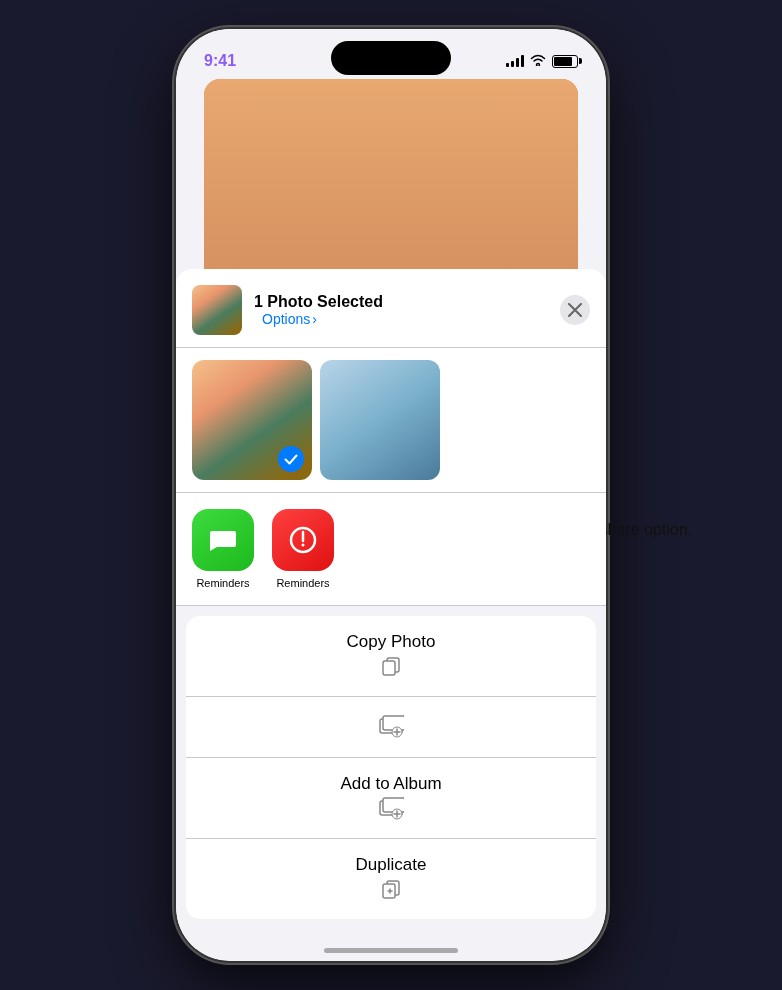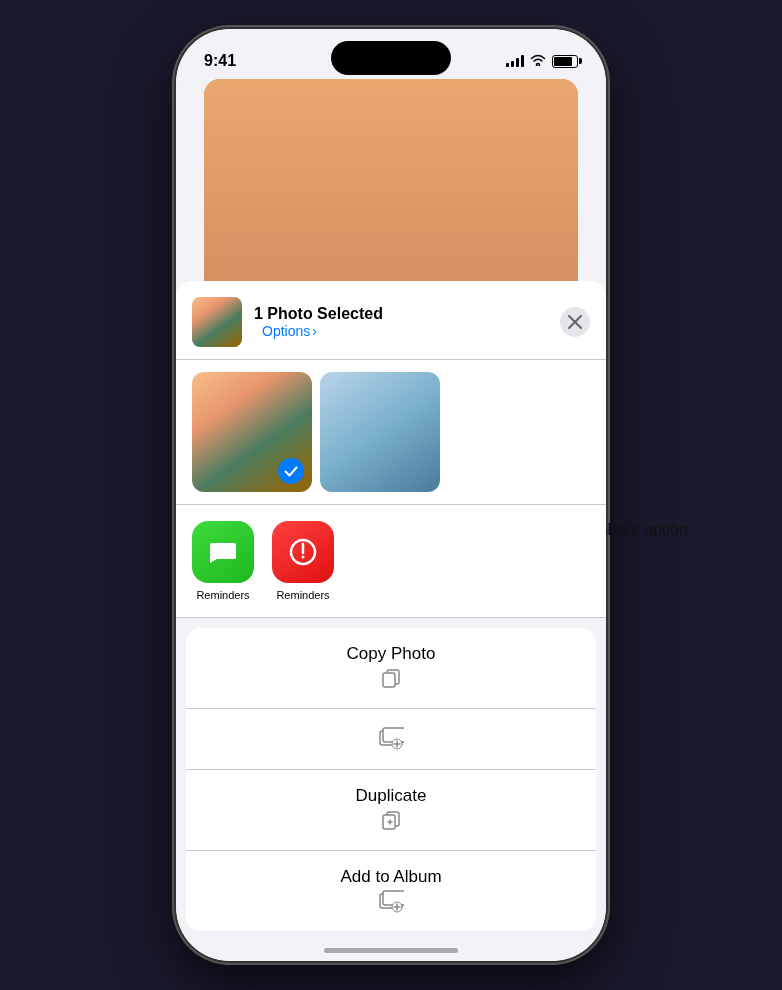--- a/index.html
+++ b/index.html
@@ -40,21 +40,21 @@
       padding: 14px 28px 0;
       height: 50px;
       background: transparent;
       position: relative;
       z-index: 10;
     }
 
     .status-time {
       font-size: 16px;
       font-weight: 600;
-      color: #000000;
+      color: #8b5cf6;
     }
 
     .status-icons {
       display: flex;
       align-items: center;
       gap: 6px;
     }
 
     .signal-bars {
       display: flex;
@@ -135,21 +135,21 @@
       right: 28px;
       bottom: 0;
       background: linear-gradient(160deg, #f5c08a 0%, #e8956d 25%, #3d6b4a 40%, #4a7c5e 50%, #2d5a3d 60%, #8b6914 70%, #7a5c1e 80%, #5a4a3a 90%, #4a5a6a 100%);
       border-radius: 16px;
       overflow: hidden;
     }
 
     
     .share-sheet {
       position: absolute;
-      bottom: 0;
+      bottom: 12px;
       left: 0;
       right: 0;
       background: #f2f2f7;
       border-radius: 16px 16px 0 0;
       z-index: 50;
     }
 
     
     .share-header {
       background: #fff;
@@ -466,43 +466,43 @@
               <rect x="2" y="4" width="22" height="14" rx="2" stroke="#888" stroke-width="1.5" fill="none"></rect>
               <rect x="5" y="1" width="22" height="14" rx="2" stroke="#888" stroke-width="1.5" fill="white"></rect>
               <circle cx="19" cy="17" r="5" fill="white" stroke="#888" stroke-width="1"></circle>
               <line x1="19" y1="14" x2="19" y2="20" stroke="#888" stroke-width="1.5" stroke-linecap="round"></line>
               <line x1="16" y1="17" x2="22" y2="17" stroke="#888" stroke-width="1.5" stroke-linecap="round"></line>
             </svg>
           </div>
         </div>
 
         <div class="action-row">
-          <span class="action-label">Duplicate</span>
-          <div class="action-icon">
-            <svg width="24" height="24" viewBox="0 0 24 24" fill="none">
-              <rect x="8" y="4" width="12" height="14" rx="2" stroke="#888" stroke-width="1.5" fill="none"></rect>
-              <rect x="4" y="7" width="12" height="14" rx="2" stroke="#888" stroke-width="1.5" fill="white"></rect>
-              <line x1="9" y1="14" x2="13" y2="14" stroke="#888" stroke-width="1.5" stroke-linecap="round"></line>
-              <line x1="11" y1="12" x2="11" y2="16" stroke="#888" stroke-width="1.5" stroke-linecap="round"></line>
-            </svg>
-          </div>
-        </div>
-
-        <div class="action-row">
           <span class="action-label">Add to Album</span>
           <div class="action-icon">
             <svg width="26" height="24" viewBox="0 0 26 24" fill="none">
               <rect x="2" y="5" width="22" height="14" rx="2" stroke="#888" stroke-width="1.5" fill="none"></rect>
               <rect x="5" y="2" width="22" height="14" rx="2" stroke="#888" stroke-width="1.5" fill="white"></rect>
               <circle cx="19" cy="18" r="5" fill="white" stroke="#888" stroke-width="1"></circle>
               <line x1="19" y1="15" x2="19" y2="21" stroke="#888" stroke-width="1.5" stroke-linecap="round"></line>
               <line x1="16" y1="18" x2="22" y2="18" stroke="#888" stroke-width="1.5" stroke-linecap="round"></line>
             </svg>
           </div>
         </div>
+
+        <div class="action-row">
+          <span class="action-label">Duplicate</span>
+          <div class="action-icon">
+            <svg width="24" height="24" viewBox="0 0 24 24" fill="none">
+              <rect x="8" y="4" width="12" height="14" rx="2" stroke="#888" stroke-width="1.5" fill="none"></rect>
+              <rect x="4" y="7" width="12" height="14" rx="2" stroke="#888" stroke-width="1.5" fill="white"></rect>
+              <line x1="9" y1="14" x2="13" y2="14" stroke="#888" stroke-width="1.5" stroke-linecap="round"></line>
+              <line x1="11" y1="12" x2="11" y2="16" stroke="#888" stroke-width="1.5" stroke-linecap="round"></line>
+            </svg>
+          </div>
+        </div>
       </div>
 
       <div style="height:30px;"></div>
     </div>
 
     <div class="home-indicator"></div>
   </div>
 </div>
 
 <div style="position:absolute;left:520px;top:470px;display:flex;align-items:center;gap:0;">

